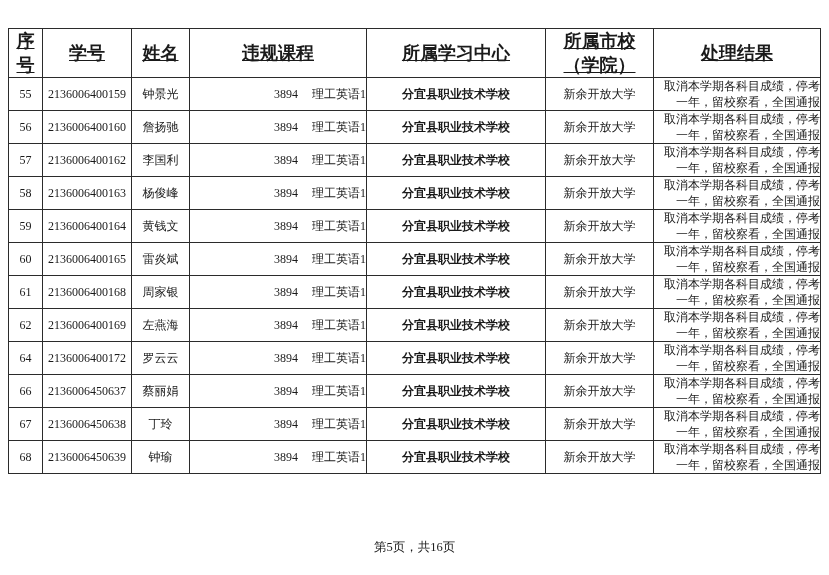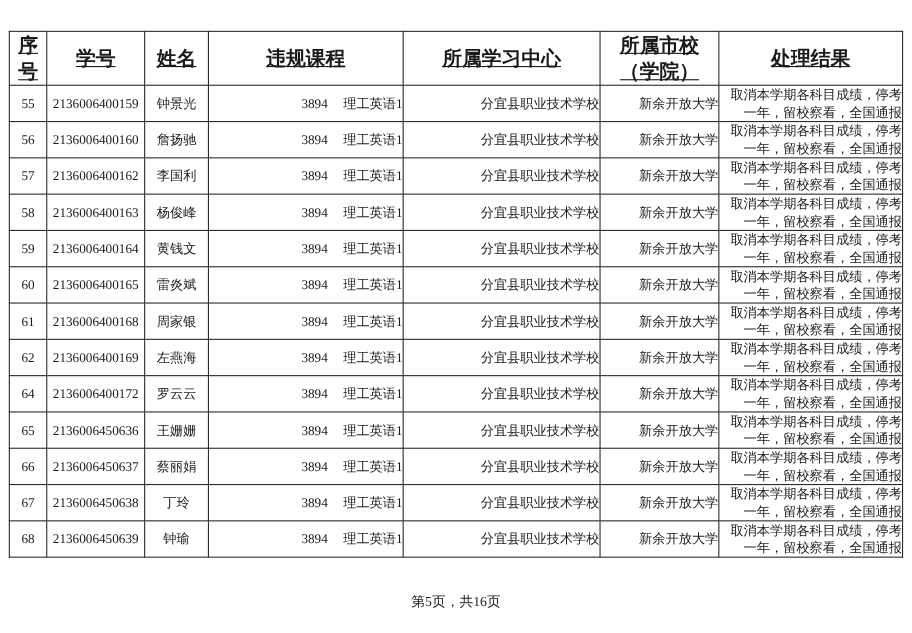--- a/index.html
+++ b/index.html
@@ -37,22 +37,22 @@
   table.records tbody tr { height: 33px; }
   table.records th {
     font-weight: bold;
     font-size: 18px;
     text-align: center;
     text-decoration: underline;
   }
   td.c-seq, td.c-id, td.c-name { text-align: center; }
   td.c-course { text-align: right; padding-left: 3px; }
   td.c-course .course-code { display: inline-block; margin-right: 14px; }
-  td.c-center { text-align: right; padding-left: 4px; }
-  td.c-school { text-align: right; padding-left: 4px; }
+  td.c-center { text-align: center; padding-left: 4px; font-weight: bold; }
+  td.c-school { text-align: center; padding-left: 4px; }
   td.c-result {
     text-align: right;
     padding: 0 2px;
     line-height: 16px;
   }
   .page-footer {
     position: absolute;
     left: 0;
     top: 539px;
     width: 829px;
@@ -181,31 +181,20 @@
       <td class="c-id">2136006400172</td>
       <td class="c-name">罗云云</td>
       <td class="c-course">
         <span class="course-code">3894</span><span>理工英语1</span>
       </td>
       <td class="c-center">分宜县职业技术学校</td>
       <td class="c-school">新余开放大学</td>
       <td class="c-result">取消本学期各科目成绩，停考一年，留校察看，全国通报</td>
     </tr>
         <tr>
-      <td class="c-seq">65</td>
-      <td class="c-id">2136006450636</td>
-      <td class="c-name">王姗姗</td>
-      <td class="c-course">
-        <span class="course-code">3894</span><span>理工英语1</span>
-      </td>
-      <td class="c-center">分宜县职业技术学校</td>
-      <td class="c-school">新余开放大学</td>
-      <td class="c-result">取消本学期各科目成绩，停考一年，留校察看，全国通报</td>
-    </tr>
-        <tr>
       <td class="c-seq">66</td>
       <td class="c-id">2136006450637</td>
       <td class="c-name">蔡丽娟</td>
       <td class="c-course">
         <span class="course-code">3894</span><span>理工英语1</span>
       </td>
       <td class="c-center">分宜县职业技术学校</td>
       <td class="c-school">新余开放大学</td>
       <td class="c-result">取消本学期各科目成绩，停考一年，留校察看，全国通报</td>
     </tr>

